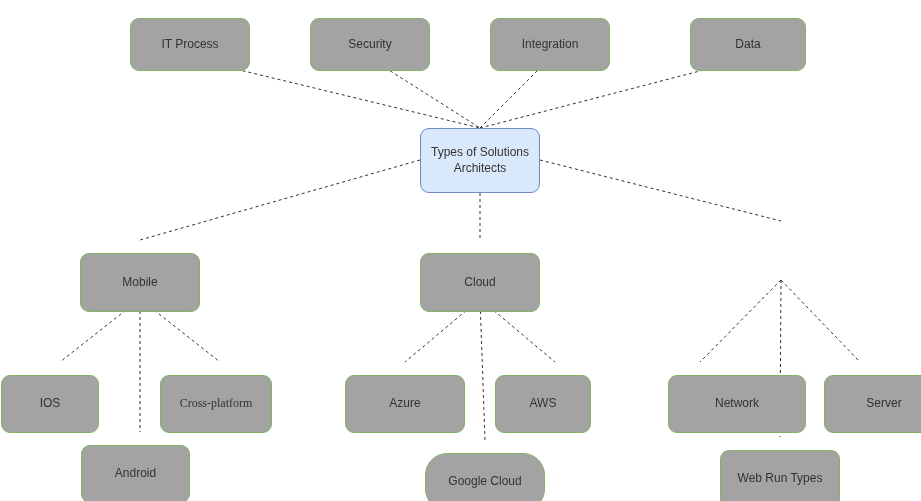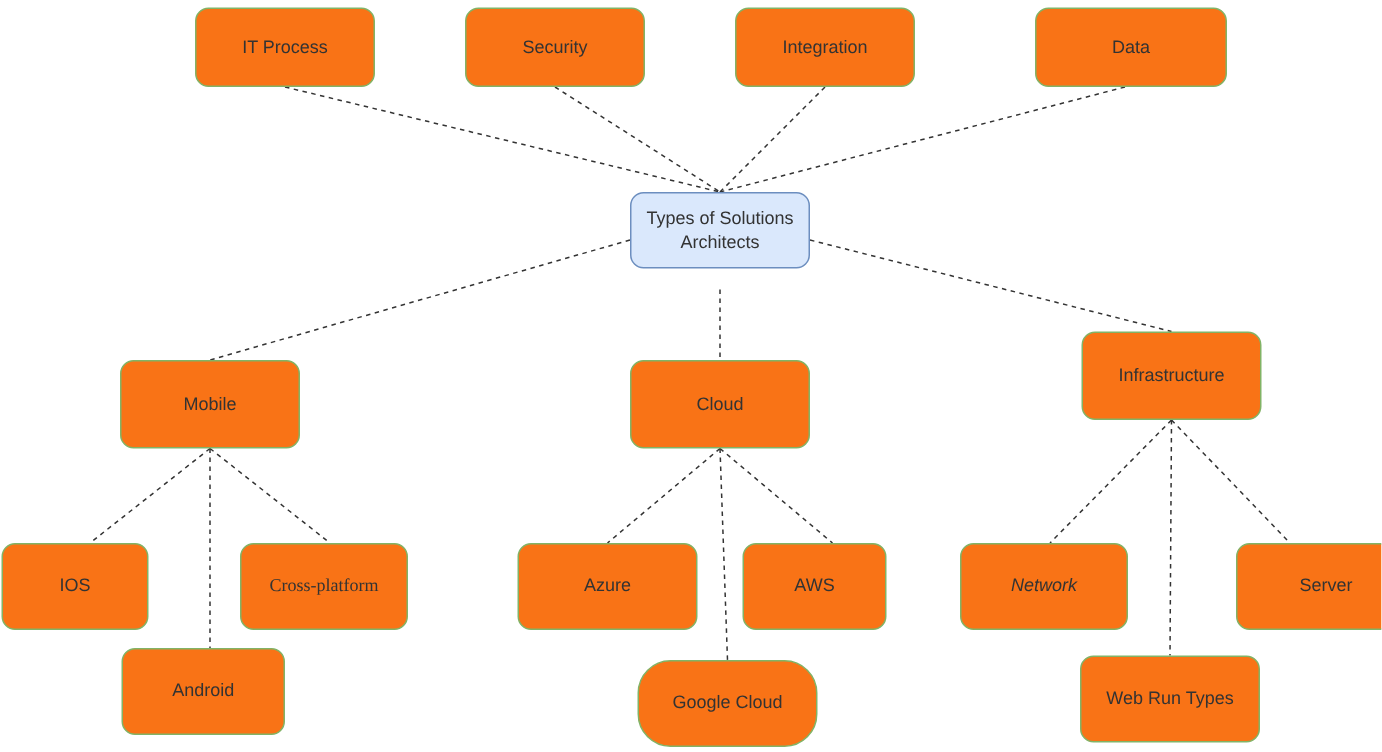--- a/index.html
+++ b/index.html
@@ -30,43 +30,44 @@
     justify-content: center;
     text-align: center;
     border-radius: 9px;
     font-size: 12px;
     line-height: 1.3;
     color: #333333;
     padding: 2px 4px;
     cursor: default;
   }
   .node.green {
-    background: #f97316;
+    background: #a3a3a3;
     border: 1px solid #82b366;
+    margin-top: 13px;
   }
   .node.blue {
     background: #dae8fc;
     border: 1px solid #6c8ebf;
   }
   
   .n-it-process      { left:130px; top:5px;   width:120px; height:53px; }
   .n-security        { left:310px; top:5px;   width:120px; height:53px; }
   .n-integration     { left:490px; top:5px;   width:120px; height:53px;justify-content:center; }
-  .n-data            { left:690px; top:5px;   width:128px; height:53px; }
-  .n-root            { left:420px; top:128px; width:120px; height:51px; }
+  .n-data            { left:690px; top:5px;   width:116px; height:53px; }
+  .n-root            { left:420px; top:128px; width:120px; height:65px; }
   .n-mobile          { left:80px;  top:240px; width:120px; height:59px; }
   .n-cloud           { left:420px; top:240px; width:120px; height:59px; }
   .n-infrastructure  { left:721px; top:221px; width:120px; height:59px; }
   .n-ios             { left:1px;   top:362px; width:98px; height:58px; }
   .n-cross-platform  { left:160px; top:362px; width:112px; height:58px;font-family:Liberation Serif, serif; }
   .n-android         { left:81px;  top:432px; width:109px; height:58px; }
   .n-azure           { left:345px; top:362px; width:120px; height:58px;justify-content:center; }
   .n-aws             { left:495px; top:362px; width:96px; height:58px; }
   .n-google-cloud    { left:425px; top:440px; width:120px; height:58px;border-radius:22px; }
-  .n-network         { left:640px; top:362px; width:112px; height:58px;font-style:italic; }
+  .n-network         { left:668px; top:362px; width:138px; height:58px; }
   .n-server          { left:824px; top:362px; width:120px; height:58px; }
   .n-web-run-time    { left:720px; top:437px; width:120px; height:58px; }
   .edge {
     stroke: #333333;
     stroke-width: 1;
     stroke-dasharray: 3 3;
     fill: none;
   }
 </style>
 </head>
@@ -109,23 +110,20 @@
   <div class="node blue n-root">
     <span>Types of Solutions Architects</span>
   </div>
 
   <div class="node green n-mobile">
     <span>Mobile</span>
   </div>
   <div class="node green n-cloud">
     <span>Cloud</span>
   </div>
-  <div class="node green n-infrastructure">
-    <span>Infrastructure</span>
-  </div>
 
   <div class="node green n-ios">
     <span>IOS</span>
   </div>
   <div class="node green n-cross-platform">
     <span>Cross-platform</span>
   </div>
   <div class="node green n-android">
     <span>Android</span>
   </div>

